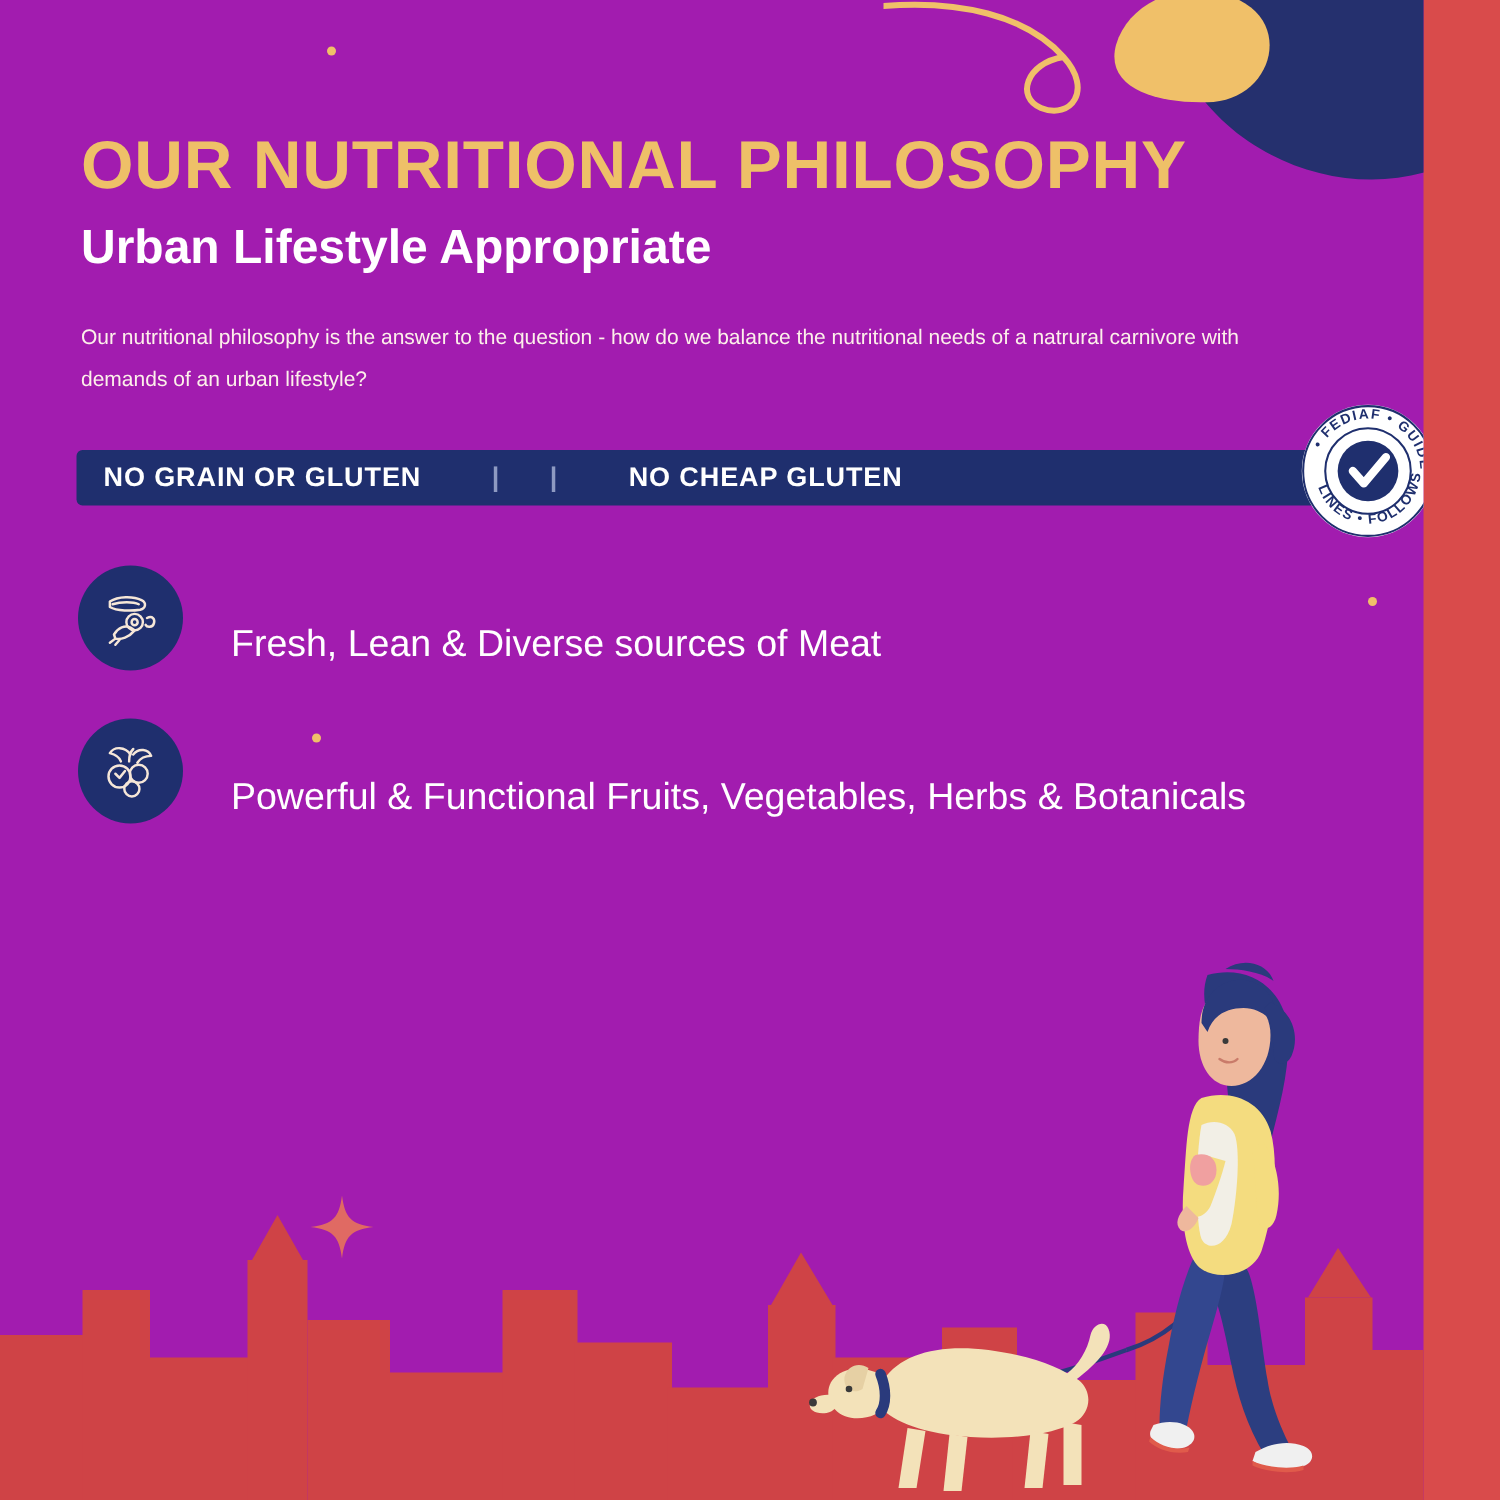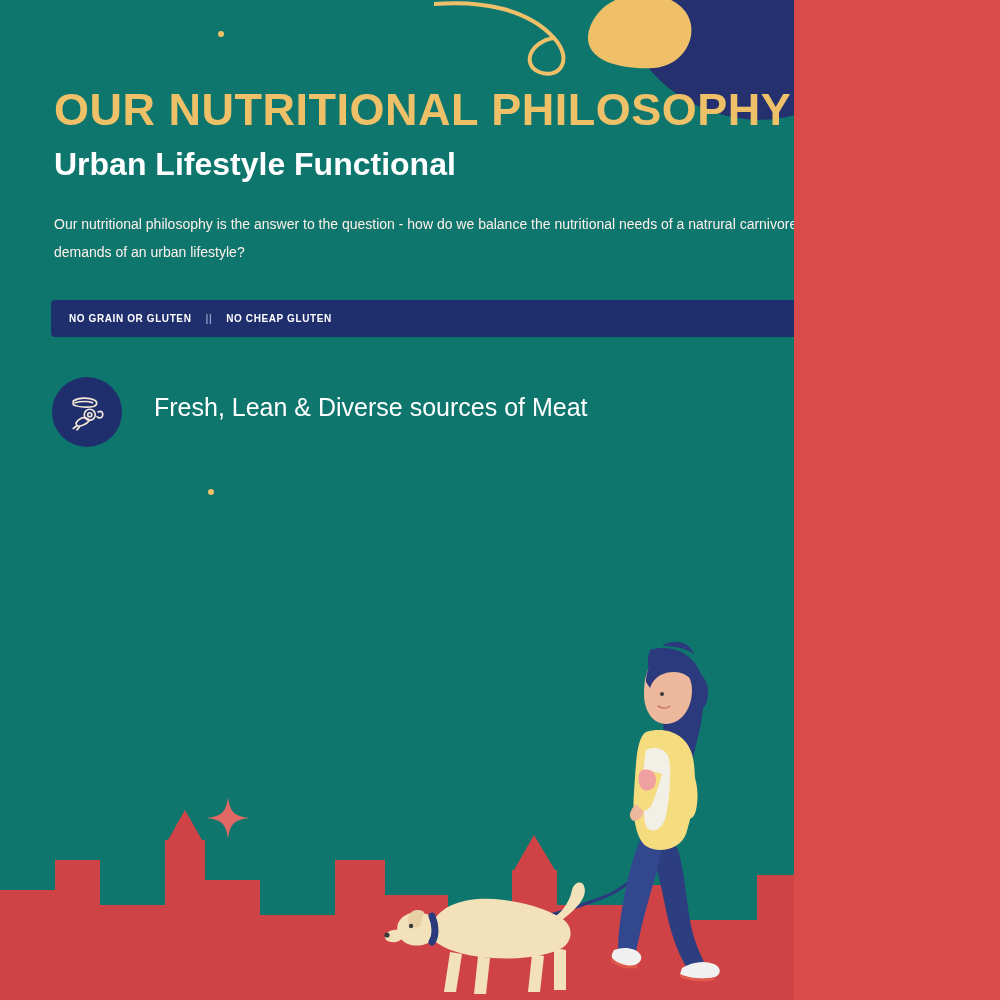--- a/index.html
+++ b/index.html
@@ -8,23 +8,23 @@
   }
   body {
     width: 1000px;
     height: 1000px;
     font-family: "Liberation Sans", sans-serif;
     background: #d94b4b;
     overflow: hidden;
   }
   .poster {
     position: relative;
-    width: 794px;
+    width: 949px;
     height: 1000px;
-    background: #0f766e;
+    background: #a21caf;
     overflow: hidden;
   }
 
   
   .blob-navy {
     position: absolute;
     top: -120px;
     right: -60px;
     width: 320px;
     height: 300px;
@@ -91,23 +91,24 @@
     position: absolute;
     left: 51px;
     top: 300px;
     width: 845px;
     height: 37px;
     background: #1f2f6e;
     border-radius: 4px;
     display: flex;
     align-items: center;
     color: #ffffff;
-    font-size: 10px;
+    font-size: 18px;
     font-weight: bold;
     letter-spacing: 0.6px;
+    gap: 33px;
   }
   .claim {
     padding: 0 14px;
     white-space: nowrap;
   }
   .claim:first-child { padding-left: 18px; }
   .claim-sep {
     color: #8e9ac2;
     font-weight: bold;
   }
@@ -123,21 +124,21 @@
 
   
   .bullets {
     position: absolute;
     left: 52px;
     top: 375px;
     width: 880px;
   }
   .bullet {
     display: flex;
-    align-items: flex-start;
+    align-items: flex-end;
     margin-bottom: 30px;
     min-height: 70px;
   }
   .bullet-icon {
     flex: 0 0 70px;
     width: 70px;
     height: 70px;
     border-radius: 50%;
     background: #1f2f6e;
     display: flex;
@@ -213,21 +214,21 @@
   </svg>
 
   <span class="speck" style="left:218px;top:31px;width:6px;height:6px;"></span>
   <span class="speck" style="left:912px;top:398px;width:6px;height:6px;"></span>
   <span class="speck" style="left:208px;top:489px;width:6px;height:6px;"></span>
   <svg style="position:absolute;left:205px;top:795px;width:46px;height:46px;" viewBox="0 0 46 46">
     <path d="M23 2 C25 17 29 21 44 23 C29 25 25 29 23 44 C21 29 17 25 2 23 C17 21 21 17 23 2 Z" fill="#e06a63"></path>
   </svg>
 
   <div class="title">OUR NUTRITIONAL PHILOSOPHY</div>
-  <div class="subtitle">Urban Lifestyle Functional</div>
+  <div class="subtitle">Urban Lifestyle Appropriate</div>
   <div class="lede">Our nutritional philosophy is the answer to the question -  how do we balance the nutritional needs of a natrural carnivore with demands of an urban lifestyle?</div>
 
   <div class="claims-bar">
     <span class="claim">NO GRAIN OR GLUTEN</span>
     <span class="claim-sep">|</span>
     <span class="claim-sep">|</span>
     <span class="claim">NO CHEAP GLUTEN</span>
   </div>
 
   <svg class="seal" viewBox="0 0 100 100">
@@ -260,20 +261,34 @@
           <path d="M12 36 C15 31 20 29 24 31 L27 33 C23 38 17 40 13 39 Z"></path>
           <path d="M13 39 L9 42 M16 40 L13 43.5"></path>
           <path d="M36 24 c4 -2 6 1 5 4 c-1 3 -5 3 -6 1"></path>
         </svg>
       </div>
       <div class="bullet-text">Fresh, Lean &amp; Diverse sources of Meat</div>
     </div>
 
 
 
+    <div class="bullet two-line">
+      <div class="bullet-icon">
+        <svg viewBox="0 0 48 48" width="44" height="44" fill="none" stroke="#f6e7d8" stroke-width="1.8" stroke-linecap="round" stroke-linejoin="round">
+          <path d="M24 12 C20 6 12 6 9 11 C13 12 16 14 17 17"></path>
+          <path d="M26 12 C30 7 37 8 39 13 C35 13 31 15 29 18"></path>
+          <path d="M23 17 C23 13 24 10 26 8"></path>
+          <circle cx="16" cy="28" r="8"></circle>
+          <circle cx="30" cy="26" r="6.5"></circle>
+          <circle cx="25" cy="37" r="5.5"></circle>
+          <path d="M13 26 l3 3 l4 -5"></path>
+        </svg>
+      </div>
+      <div class="bullet-text">Powerful &amp; Functional Fruits, Vegetables, Herbs &amp; Botanicals</div>
+    </div>
 
   </div>
 
   <svg class="walker" viewBox="0 0 400 380">
 
     <path d="M268 180 C300 215 270 265 222 280" fill="none" stroke="#2a3a7c" stroke-width="3"></path>
     <path d="M222 280 C190 292 160 300 140 305" fill="none" stroke="#2a3a7c" stroke-width="3"></path>
 
     <g>
       <path d="M60 300 C72 282 98 276 130 280 C160 284 178 292 190 300 C200 308 198 322 188 328 C176 335 150 340 118 338 C88 336 66 328 58 318 C52 310 54 306 60 300 Z" fill="#f3e2b9"></path>

